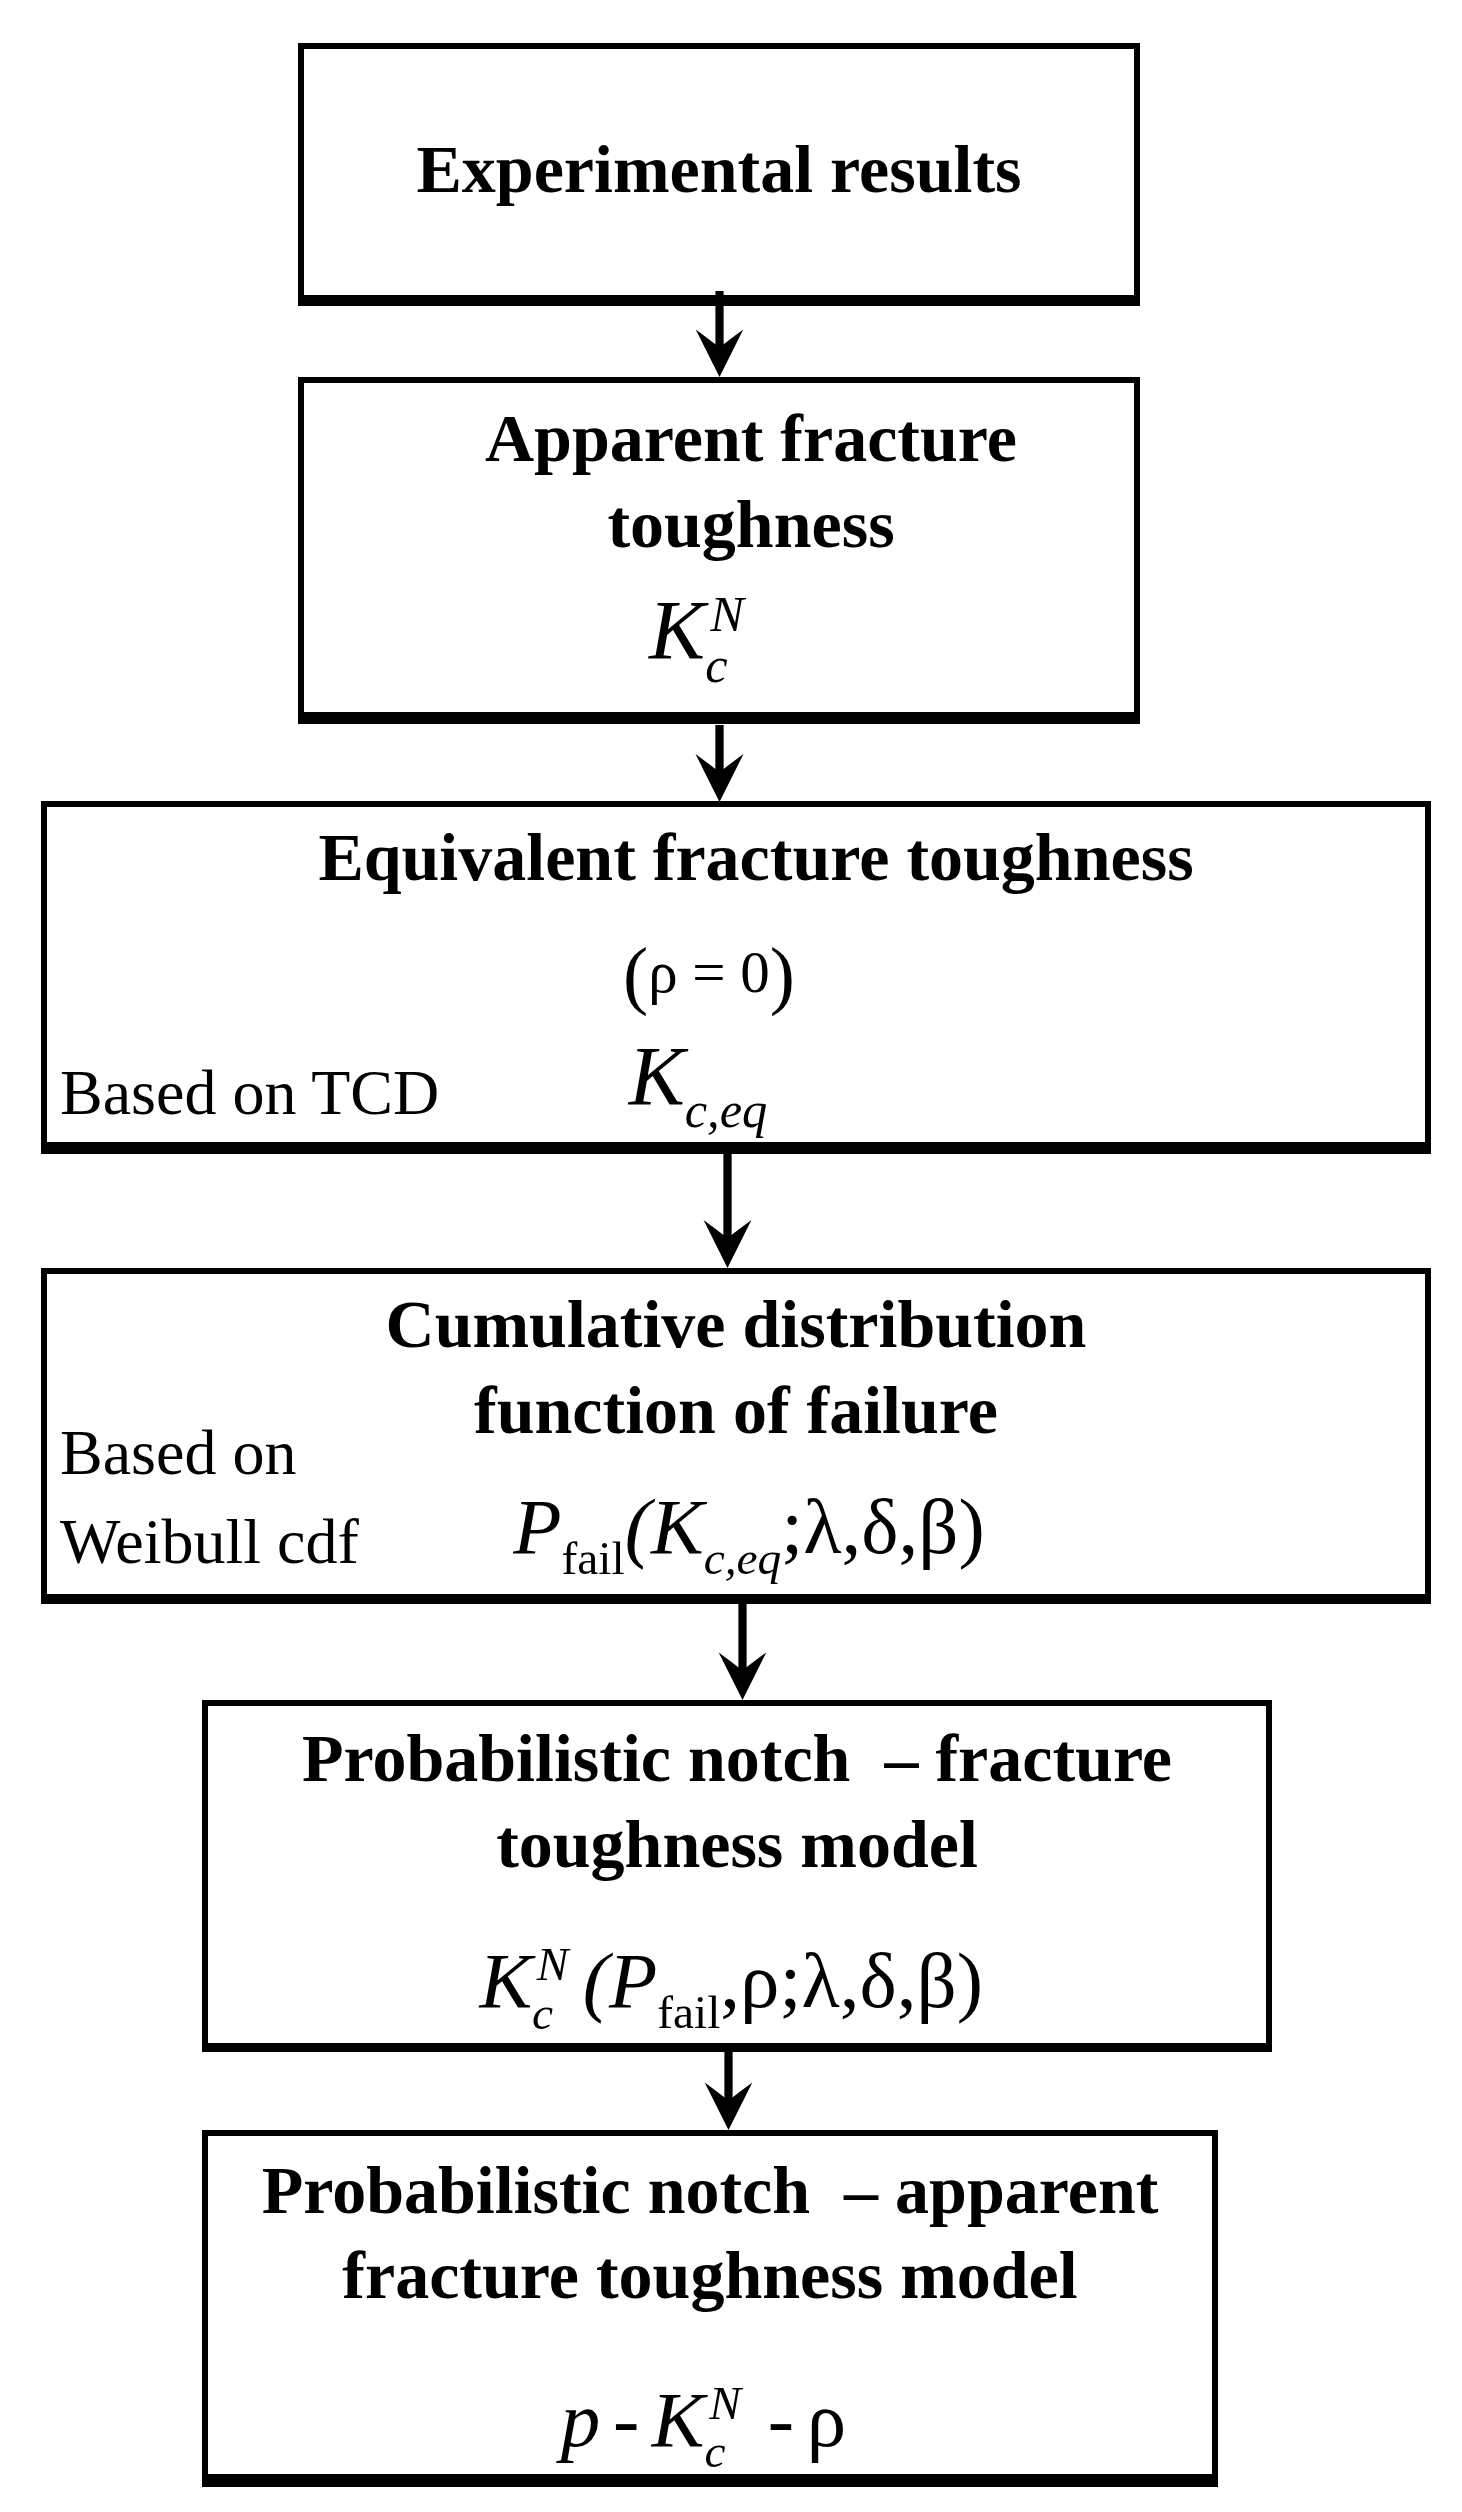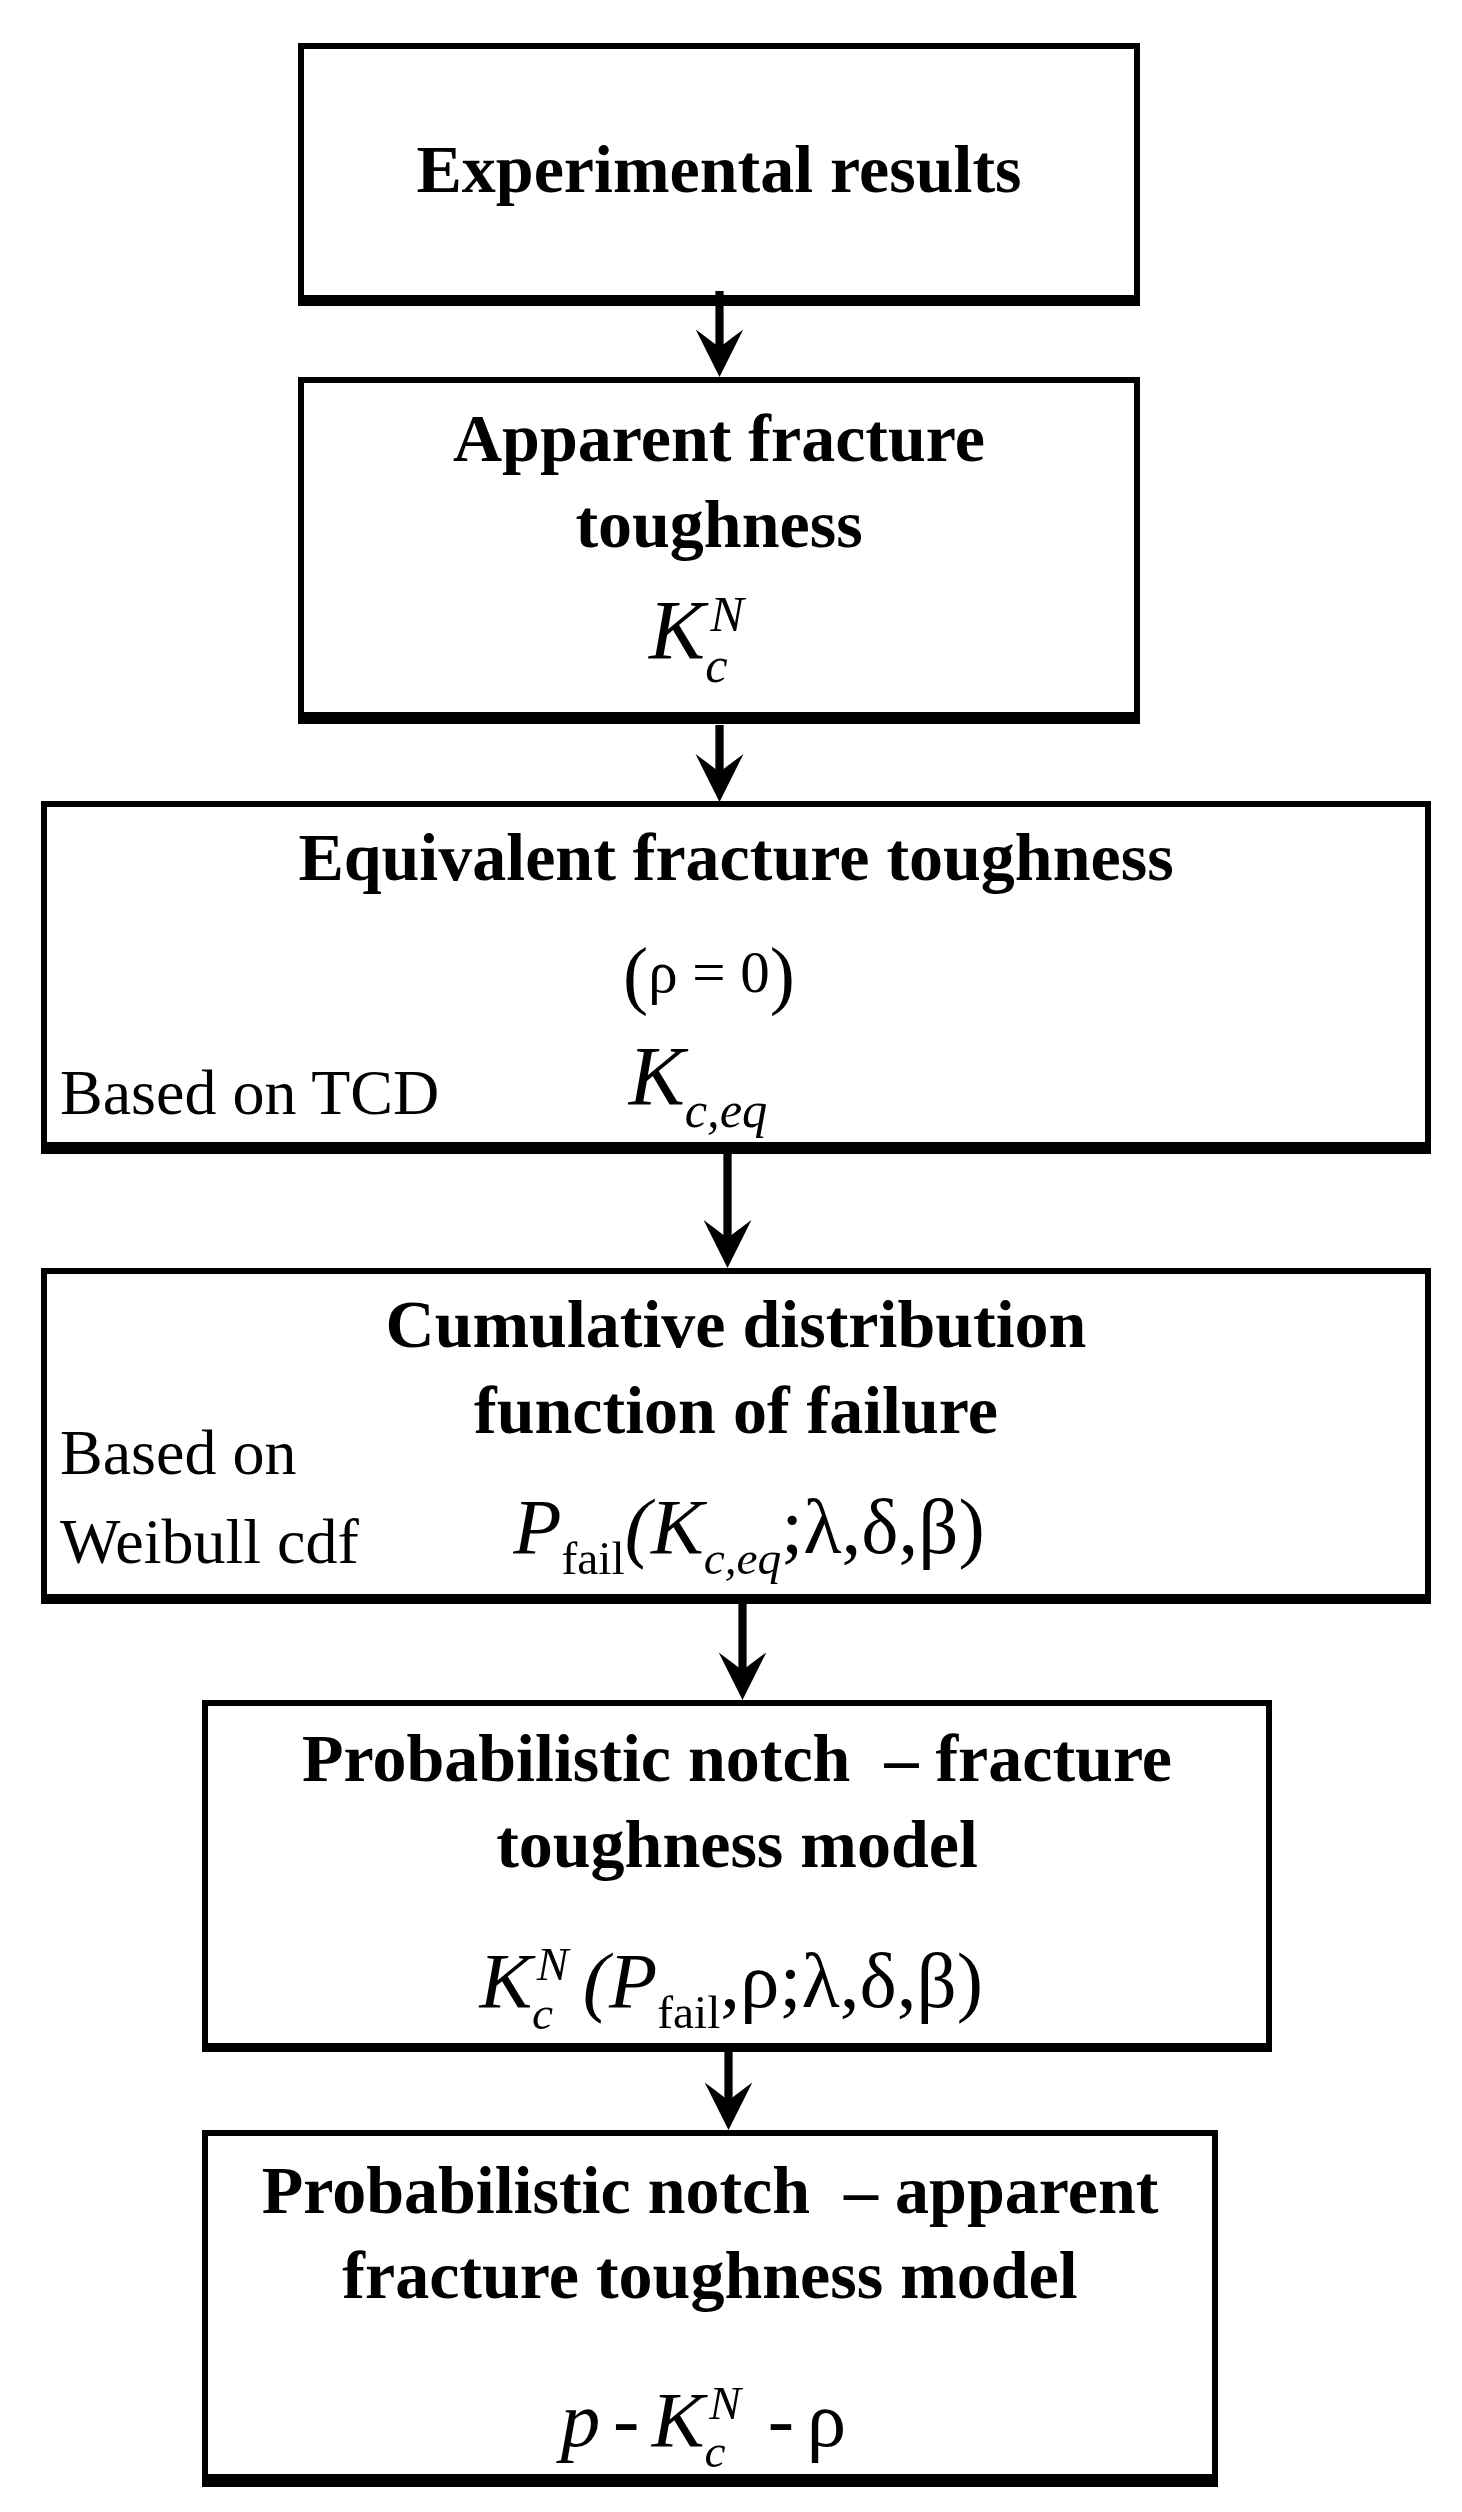--- a/index.html
+++ b/index.html
@@ -62,36 +62,36 @@
   <div class="box" style="left:298px;top:27px;width:842px;height:263px;border-bottom-width:11.5px;margin-top:16px;">
     <div class="title" style="top:50%;transform:translateY(-52%);">Experimental results</div>
   </div>
 
   <svg class="arrow" style="left:688px;top:291px;" width="63" height="86" viewBox="0 0 76 105">
     <rect x="33" y="0" width="10" height="75" fill="#000"></rect>
     <path d="M38,105 L9,47 Q28,61 38,69 Q48,61 67,47 Z" fill="#000"></path>
   </svg>
 
   <div class="box" style="left:298px;top:377px;width:842px;height:347px;border-bottom-width:12.4px;">
-    <div class="title" style="top:13px;">
+    <div class="title" style="top:13px;padding-left:32px;">
       <div>Apparent fracture</div>
       <div>toughness</div>
     </div>
     <div class="formula" style="bottom:39px;font-size:84px;left:-15px;">
       <span>K</span><span class="ss"><span class="up">N</span><span class="dn">c</span></span>
     </div>
   </div>
 
   <svg class="arrow" style="left:688px;top:725px;" width="63" height="77" viewBox="0 0 76 93">
     <rect x="33" y="0" width="10" height="63" fill="#000"></rect>
     <path d="M38,93 L9,35 Q28,49 38,57 Q48,49 67,35 Z" fill="#000"></path>
   </svg>
 
   <div class="box" style="left:41px;top:801px;width:1390px;height:353px;border-bottom-width:12.4px;">
-    <div class="title" style="top:8.2px;">Equivalent fracture toughness</div>
+    <div class="title" style="top:8.2px;margin-left:20px;">Equivalent fracture toughness</div>
     <div class="cond" style="top:121px;left:-27px;font-family:Liberation Serif, serif;">
       <span class="par">(</span><span>ρ = 0</span><span class="par">)</span>
     </div>
     <div class="note" style="left:13px;bottom:5px;">Based on TCD</div>
     <div class="formula" style="bottom:6.6px;font-size:84px;left:-38px;">
       <span>K</span><span class="sb">c,eq</span>
     </div>
   </div>
 
   <svg class="arrow" style="left:696px;top:1154px;" width="63" height="114" viewBox="0 0 76 138">

